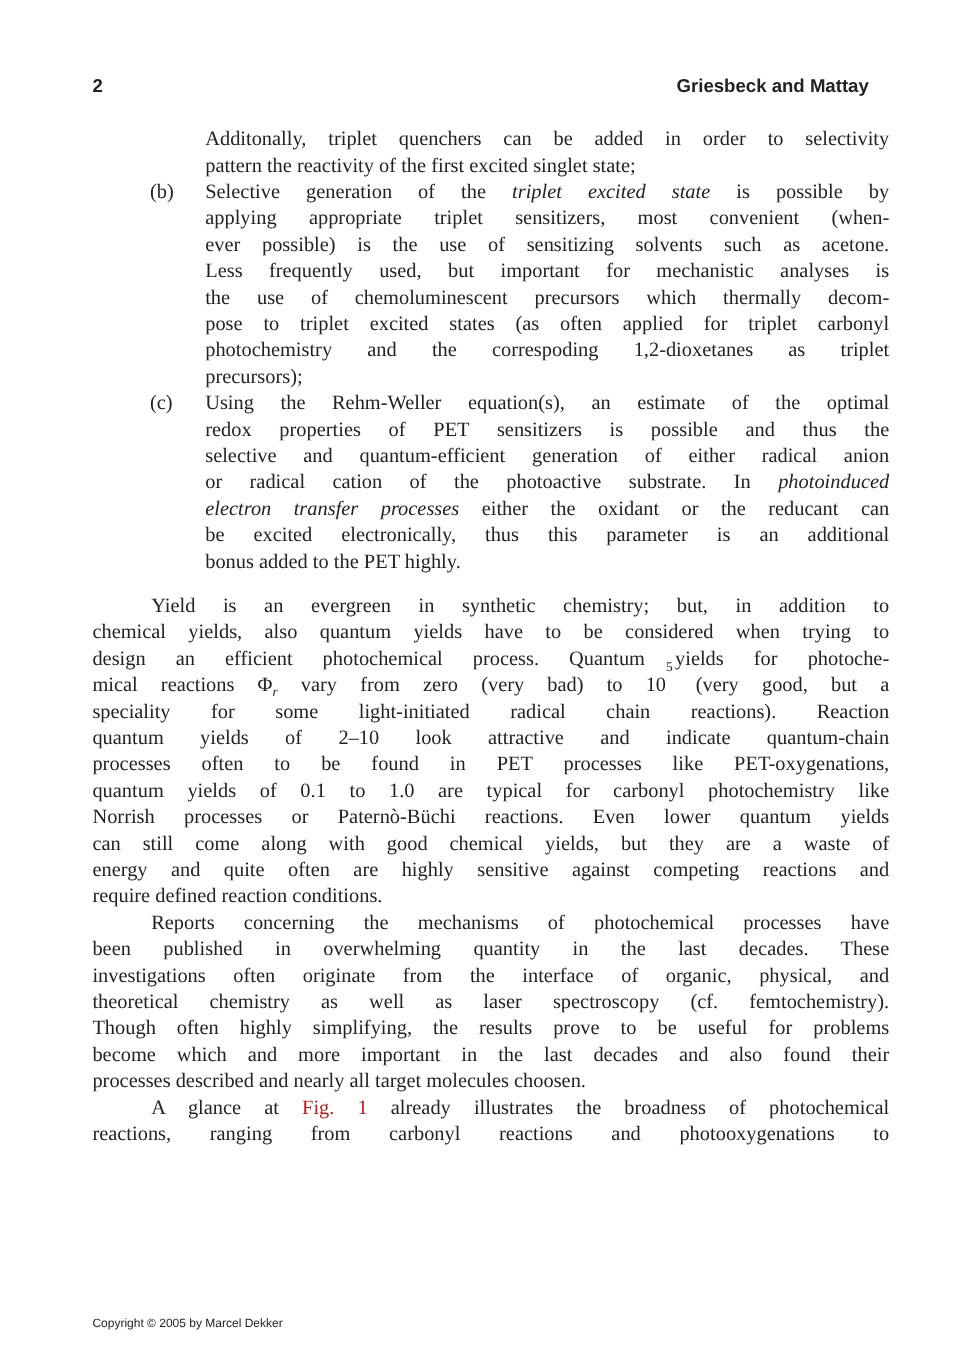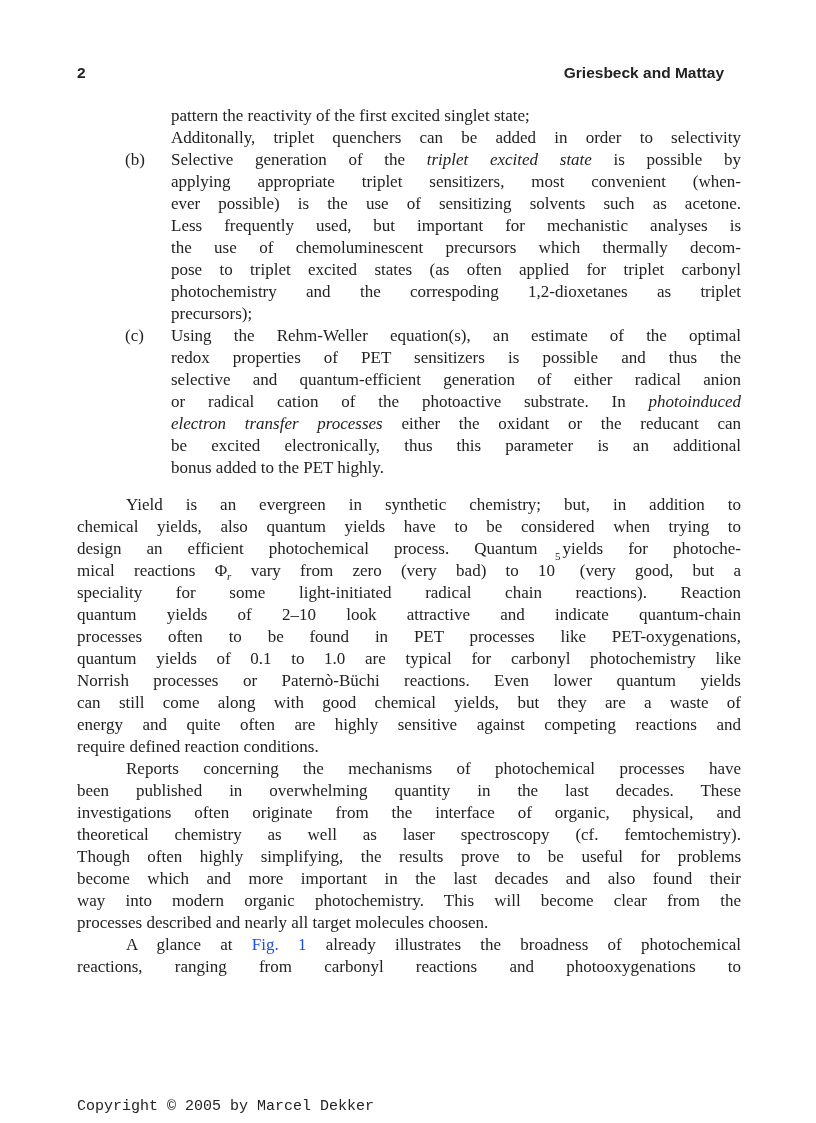--- a/index.html
+++ b/index.html
@@ -11,37 +11,37 @@
     .body { position:absolute; top:105px; left:77px; width:664px;
       font-family:"Liberation Serif", serif; font-size:17px; line-height:22px; color:#222; }
     .line { display:block; white-space:nowrap; text-align:justify; text-align-last:justify; height:22px; }
     .line.last { text-align-last:left; }
     .list-item { position:relative; }
     .indent { padding-left:94px; }
     .label { position:absolute; left:48px; }
     .para-first { text-indent:49px; }
     .gap { height:15px; }
     i { }
-    .link { color:#1d4ed8; }
+    .link { color:#b91c1c; }
     sup { font-size:11px; vertical-align:top; position:relative; top:-4px; line-height:0; }
     sub { font-size:11px; font-style:italic; line-height:0; }
-    .footer { position:absolute; top:1098px; left:77px; font-family:Liberation Mono, monospace; font-size:15px; color:#222;text-align:center; }
+    .footer { position:absolute; top:1098px; left:77px; font-family:Liberation Sans, sans-serif; font-size:10px; color:#222;text-align:center; }
   </style>
 </head>
 <body>
 
 <div class="header">
   <span class="pno">2</span>
   <span class="runhead">Griesbeck and Mattay</span>
 </div>
 
 <div class="body">
   <div class="list-item">
+    <span class="line indent">Additonally, triplet quenchers can be added in order to selectivity</span>
     <span class="line indent last">pattern the reactivity of the first excited singlet state;</span>
-    <span class="line indent">Additonally, triplet quenchers can be added in order to selectivity</span>
   </div>
 
   <div class="list-item">
     <span class="label">(b)</span>
     <span class="line indent"><span>Selective generation of the </span><i>triplet excited state</i><span> is possible by</span></span>
     <span class="line indent">applying appropriate triplet sensitizers, most convenient (when-</span>
     <span class="line indent">ever possible) is the use of sensitizing solvents such as acetone.</span>
     <span class="line indent">Less frequently used, but important for mechanistic analyses is</span>
     <span class="line indent">the use of chemoluminescent precursors which thermally decom-</span>
     <span class="line indent">pose to triplet excited states (as often applied for triplet carbonyl</span>
@@ -77,21 +77,20 @@
     <span class="line last">require defined reaction conditions.</span>
   </div>
 
   <div>
     <span class="line para-first">Reports concerning the mechanisms of photochemical processes have</span>
     <span class="line">been published in overwhelming quantity in the last decades. These</span>
     <span class="line">investigations often originate from the interface of organic, physical, and</span>
     <span class="line">theoretical chemistry as well as laser spectroscopy (cf. femtochemistry).</span>
     <span class="line">Though often highly simplifying, the results prove to be useful for problems</span>
     <span class="line">become which and more important in the last decades and also found their</span>
-    <span class="line">way into modern organic photochemistry. This will become clear from the</span>
     <span class="line last">processes described and nearly all target molecules choosen.</span>
   </div>
 
   <div>
     <span class="line para-first"><span>A glance at </span><a class="link">Fig. 1</a><span> already illustrates the broadness of photochemical</span></span>
     <span class="line">reactions, ranging from carbonyl reactions and photooxygenations to</span>
   </div>
 </div>
 
 <div class="footer">Copyright © 2005 by Marcel Dekker</div>

